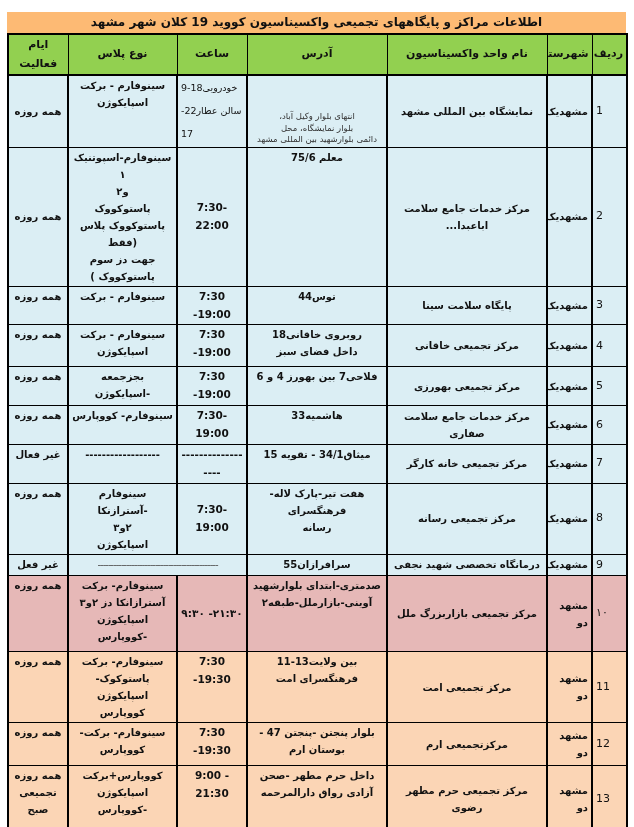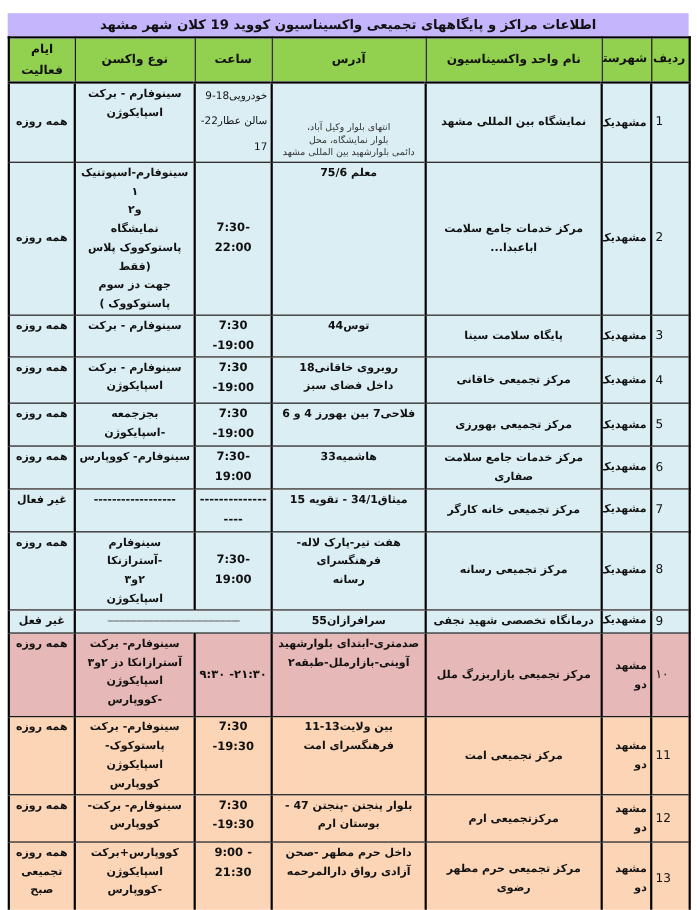--- a/index.html
+++ b/index.html
@@ -1,19 +1,19 @@
 <!DOCTYPE html>
 <html><head>
 <meta charset="utf-8">
 <style>
   html, body { margin:0; padding:0; background:#ffffff; }
   body { width:634px; height:827px; position:relative; overflow:hidden;
          font-family:"DejaVu Sans", "Liberation Sans", sans-serif; }
   .sheet { position:absolute; left:7px; top:12px; width:619px; }
-  .title-bar { height:21px; background:#c4b5fd; text-align:center;
+  .title-bar { height:21px; background:#fdba74; text-align:center;
                font-size:12px; font-weight:bold; line-height:21px; color:#111;
                direction:rtl; }
   table { border-collapse:collapse; width:619px; table-layout:fixed; direction:rtl;
           border:2px solid #000; }
   th, td { border:1px solid #000; padding:1px 3px; font-size:10px; color:#111;
            vertical-align:top; text-align:center; line-height:1.7; overflow:hidden; }
   th { background:#92d050; font-weight:bold; font-size:11px; height:21px;
        vertical-align:middle; border-bottom:2px solid #000; }
   td { border-left:2px solid #000; }
   tr.blue td { background:#dbeef4; }
@@ -45,35 +45,35 @@
       <col style="width:109px">
       <col style="width:60px">
     </colgroup>
     <thead>
       <tr>
         <th>ردیف</th>
         <th>شهرستان</th>
         <th>نام واحد واکسیناسیون</th>
         <th>آدرس</th>
         <th>ساعت</th>
-        <th>نوع واکسن</th>
+        <th>نوع پلاس</th>
         <th>ایام فعالیت</th>
       </tr>
     </thead>
     <tbody id="tbody">
         <tr class="blue" style="height: 60px;">
           <td class="num">1</td>
           <td class="city">مشهدیک</td>
           <td class="unit">نمایشگاه بین المللی مشهد</td>
           <td class="addr small">
             <span class="line">انتهای بلوار وکیل آباد،</span>
             <span class="line">بلوار نمایشگاه، محل</span>
             <span class="line">دائمی بلوارشهید بین المللی مشهد</span>
           </td>
-          <td class="hours" style="line-height: 2.4; direction: rtl; text-align: right; font-weight: normal; font-size: 9.5px;">
+          <td class="hours" style="line-height: 2.4; direction: rtl; text-align: left; font-weight: normal; font-size: 9.5px;">
             <span class="line">خودرویی18-9</span>
             <span class="line">سالن عطار22-17</span>
           </td>
           <td class="vac">
             <span class="line">سینوفارم - برکت</span>
             <span class="line">اسپایکوژن</span>
           </td>
           <td class="days" style="vertical-align: middle;">
             <span class="line">همه روزه</span>
           </td>
@@ -84,21 +84,21 @@
           <td class="unit">مرکز خدمات جامع سلامت اباعبدا...</td>
           <td class="addr">
             <span class="line">معلم 75/6</span>
           </td>
           <td class="hours" style="vertical-align: middle;">
             <span class="line">7:30-22:00</span>
           </td>
           <td class="vac">
             <span class="line">سینوفارم-اسپوتنیک ۱</span>
             <span class="line">و۲</span>
-            <span class="line">نمایشگاه</span>
+            <span class="line">پاستوکووک</span>
             <span class="line">پاستوکووک پلاس (فقط</span>
             <span class="line">جهت دز سوم</span>
             <span class="line">پاستوکووک )</span>
           </td>
           <td class="days" style="vertical-align: middle;">
             <span class="line">همه روزه</span>
           </td>
         </tr>
         <tr class="blue" style="height: 20px;">
           <td class="num">3</td>

